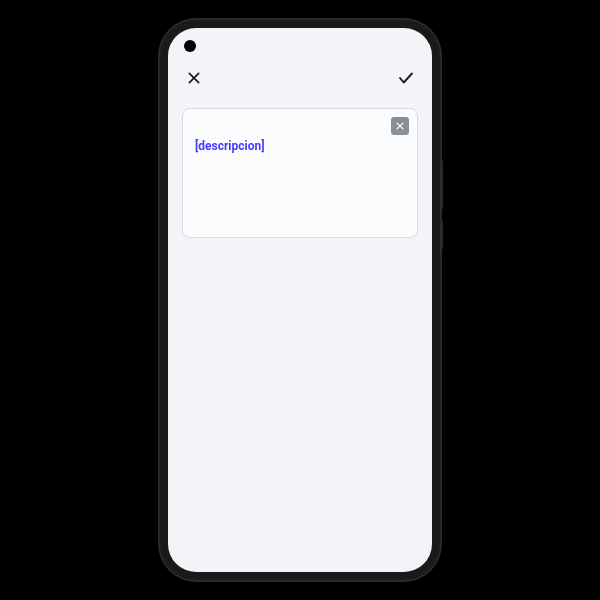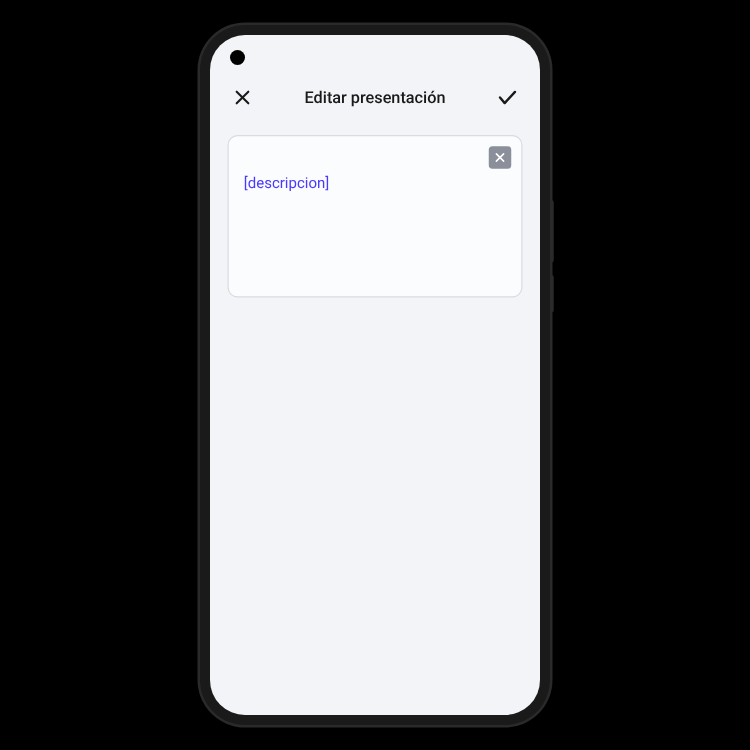--- a/index.html
+++ b/index.html
@@ -103,40 +103,40 @@
       align-items: center;
       justify-content: center;
       cursor: pointer;
       color: #fff;
     }
     .card-close svg { width: 10px; height: 10px; }
     .placeholder-text {
       font-size: 12px;
       color: #4a3aff;
       margin-top: 18px;
+      font-weight: bold;
     }
   </style>
 </head>
 <body>
 
 <div class="phone-frame">
   <div class="side-button-right"></div>
   <div class="side-button-right-2"></div>
   <div class="phone-screen">
     <div class="camera-hole"></div>
     <div class="app-content">
 
       <div class="header">
         <div class="header-icon">
           <svg viewBox="0 0 24 24" width="16" height="16" fill="none" stroke="currentColor" stroke-width="2.5" stroke-linecap="round">
             <line x1="5" y1="5" x2="19" y2="19"></line>
             <line x1="19" y1="5" x2="5" y2="19"></line>
           </svg>
         </div>
-        <div class="header-title">Editar presentación</div>
         <div class="header-icon">
           <svg viewBox="0 0 24 24" width="18" height="18" fill="none" stroke="currentColor" stroke-width="2.5" stroke-linecap="round" stroke-linejoin="round">
             <polyline points="4,12 9,18 20,6"></polyline>
           </svg>
         </div>
       </div>
 
       <div class="card">
         <div class="card-close">
           <svg viewBox="0 0 24 24" fill="none" stroke="currentColor" stroke-width="3" stroke-linecap="round">

